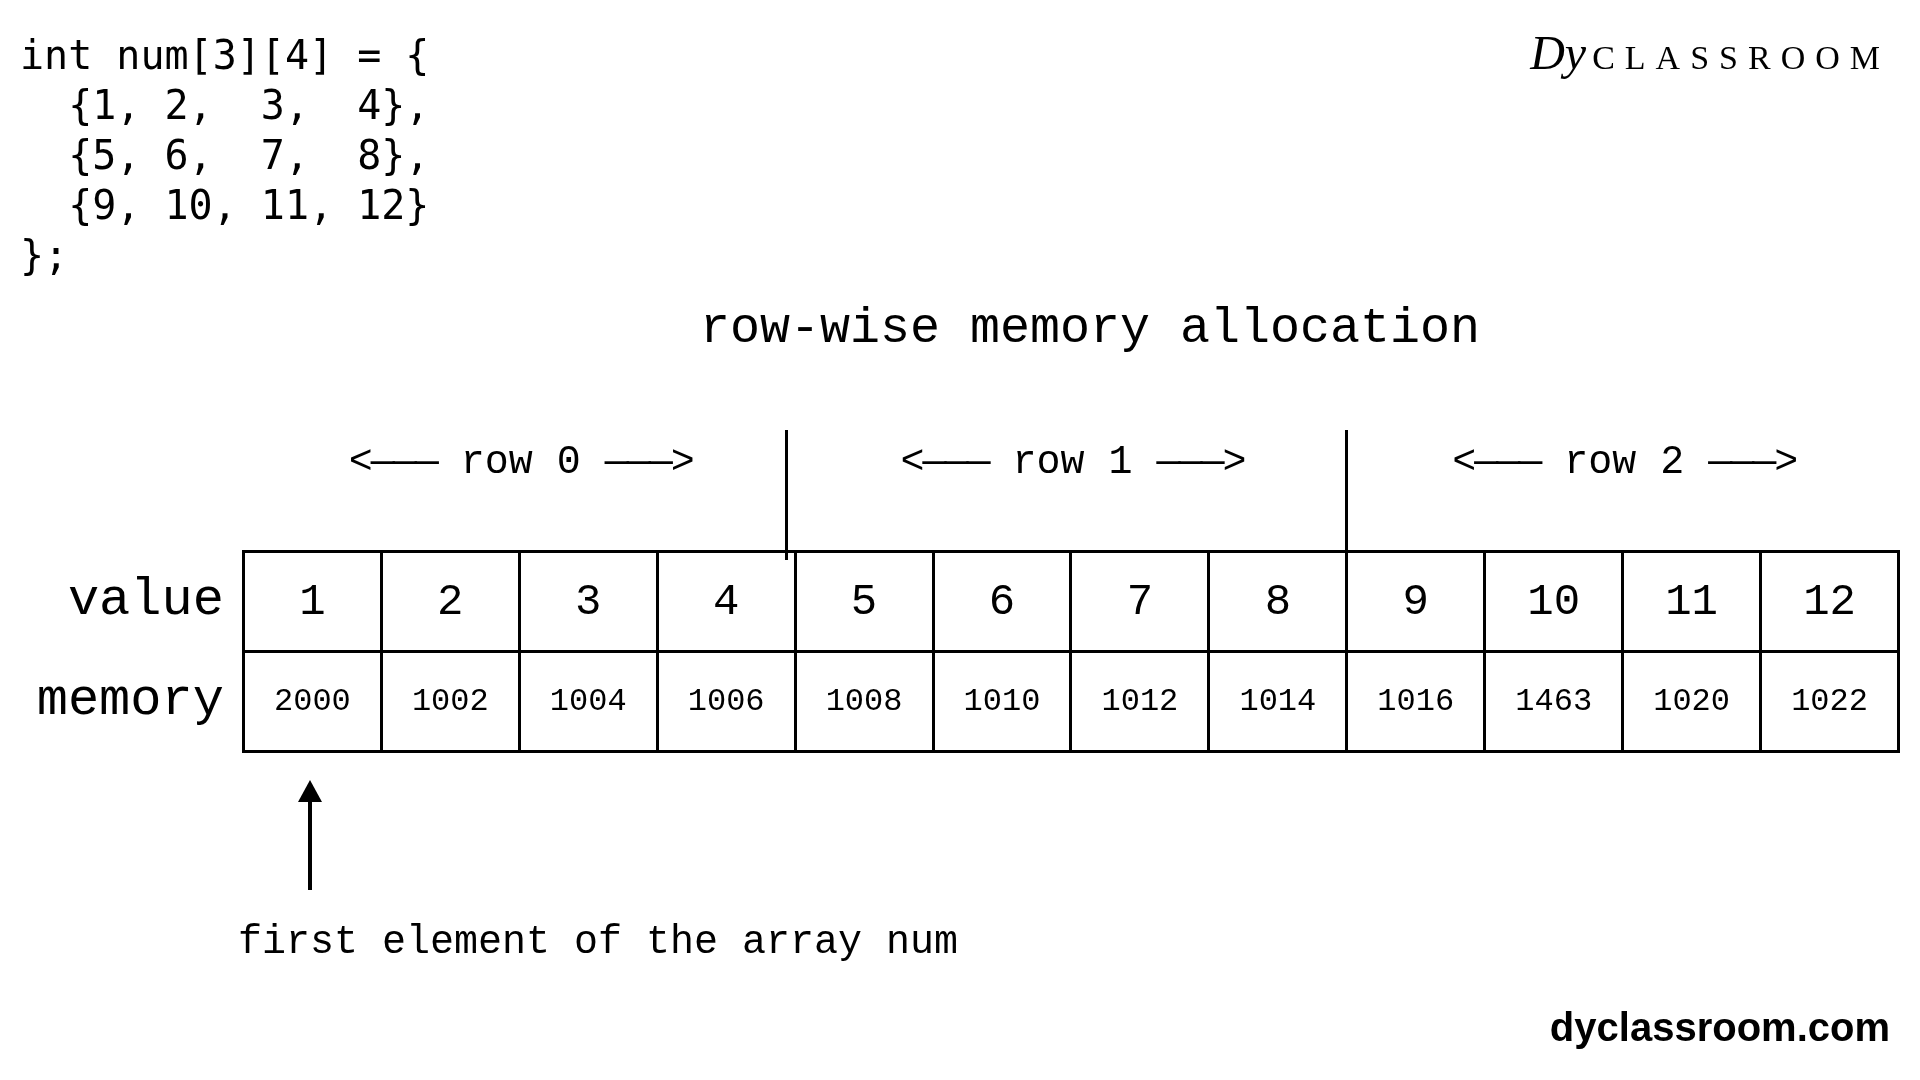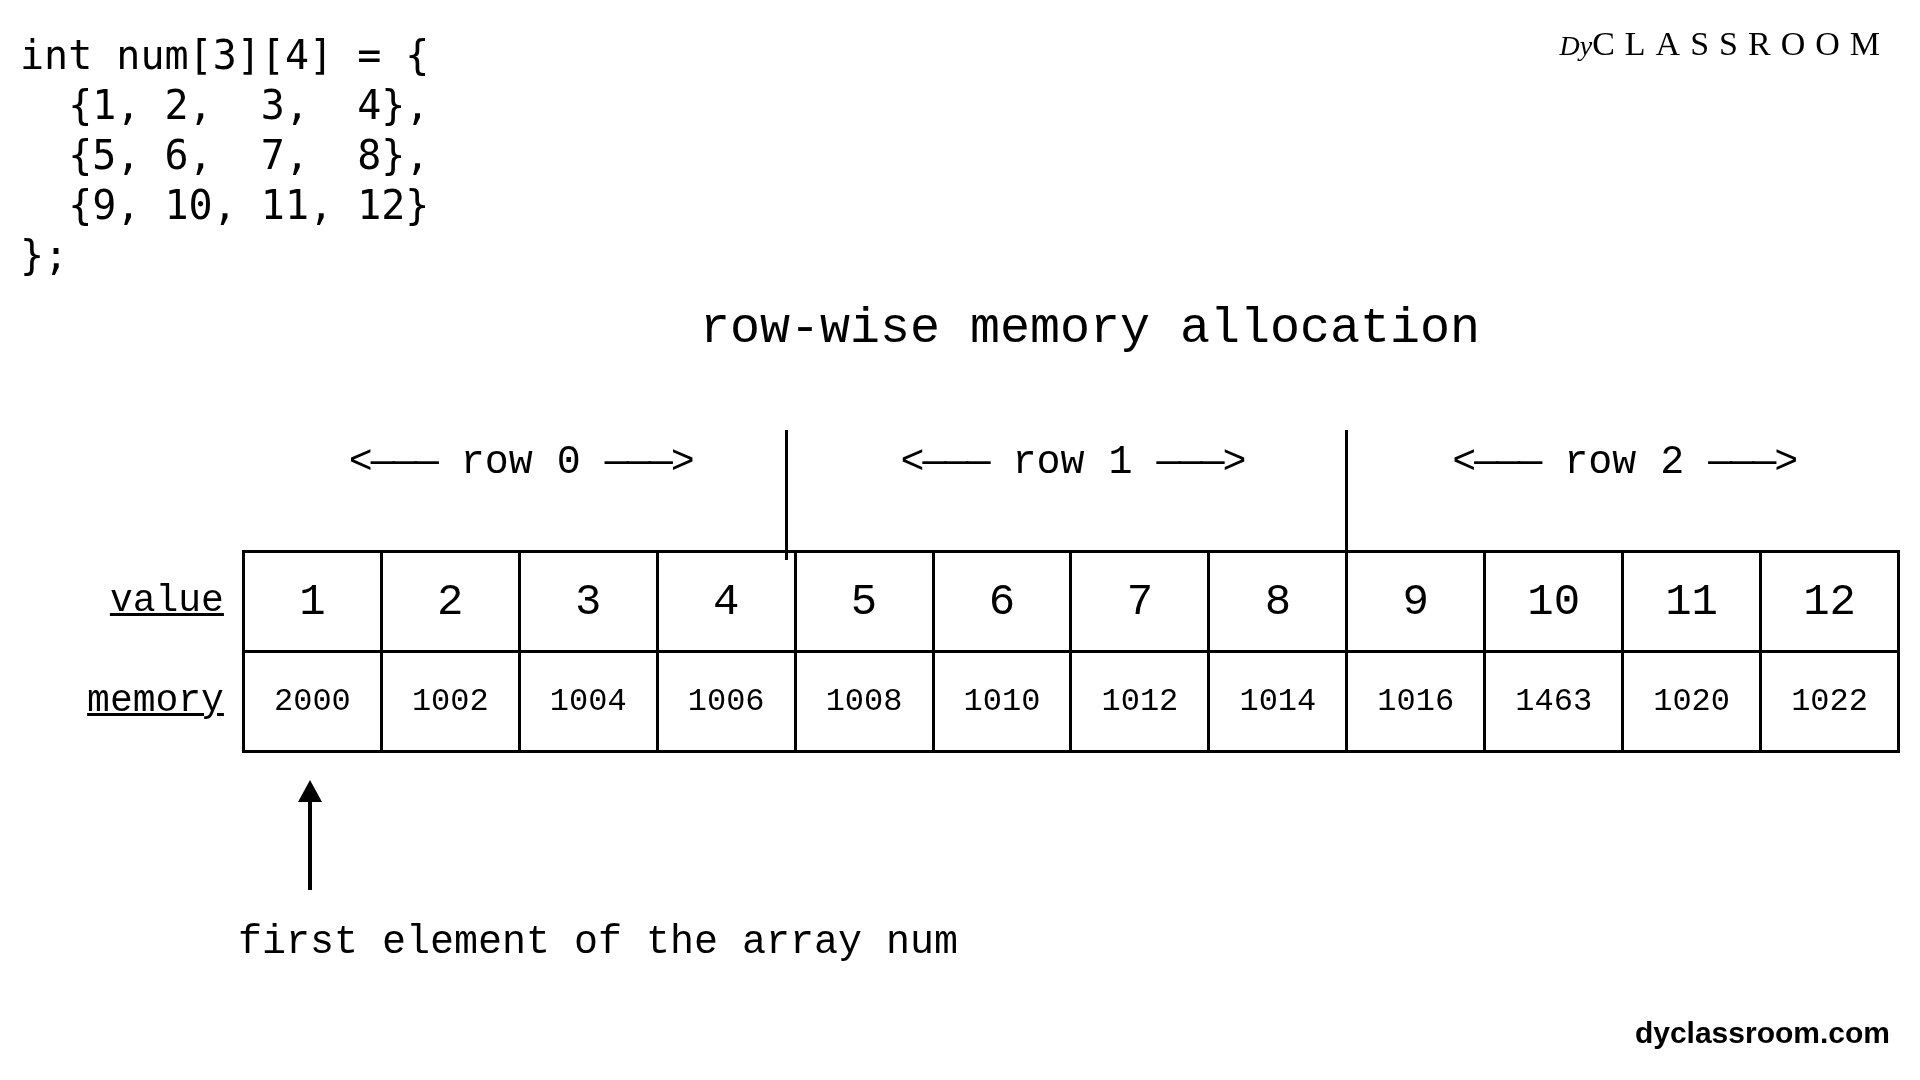--- a/index.html
+++ b/index.html
@@ -25,22 +25,23 @@
     top: 25px;
     right: 30px;
     font-size: 34px;
     letter-spacing: 10px;
     font-family: "Georgia", serif;
     font-weight: 400;
   }
   .logo .script {
     font-style: italic;
     font-family: "Brush Script MT", cursive;
-    font-size: 28px;
+    font-size: 48px;
     letter-spacing: 0;
+    margin-right: 6px;
   }
   .title {
     position: absolute;
     top: 300px;
     left: 700px;
     font-size: 50px;
   }
   .diagram {
     position: absolute;
     top: 440px;
@@ -73,25 +74,24 @@
   .table-wrap {
     display: flex;
     align-items: flex-start;
   }
   .side-labels {
     width: 225px;
     text-align: right;
     padding-right: 18px;
   }
   .side-labels div {
-    font-size: 38px;
+    font-size: 52px;
     display: flex;
     align-items: center;
     justify-content: flex-end;
-    text-decoration: underline;
   }
   .side-labels .lbl-value { height: 100px; }
   .side-labels .lbl-addr  { height: 100px; }
   table {
     border-collapse: collapse;
   }
   td {
     border: 3px solid #000;
     width: 140px;
     text-align: center;
@@ -113,21 +113,21 @@
     left: 238px;
     top: 920px;
     font-size: 40px;
   }
   .footer {
     position: absolute;
     right: 30px;
     bottom: 30px;
     font-family: Arial, Helvetica, sans-serif;
     font-weight: bold;
-    font-size: 30px;
+    font-size: 40px;
   }
   .arrow-span {
     font-size: 40px;
     letter-spacing: -2px;
   }
 </style>
 </head>
 <body>
 
 <pre class="code-block">int num[3][4] = {

